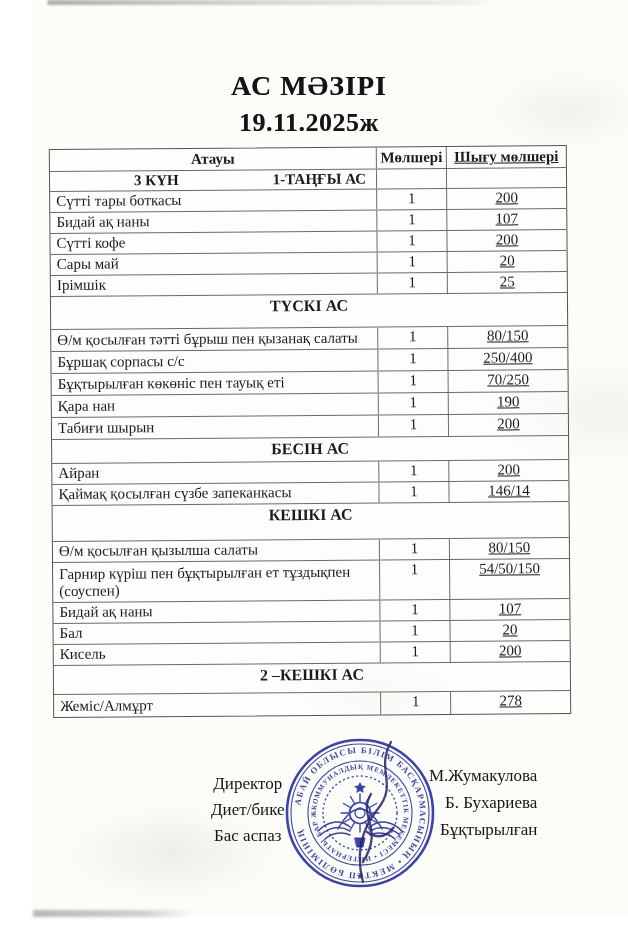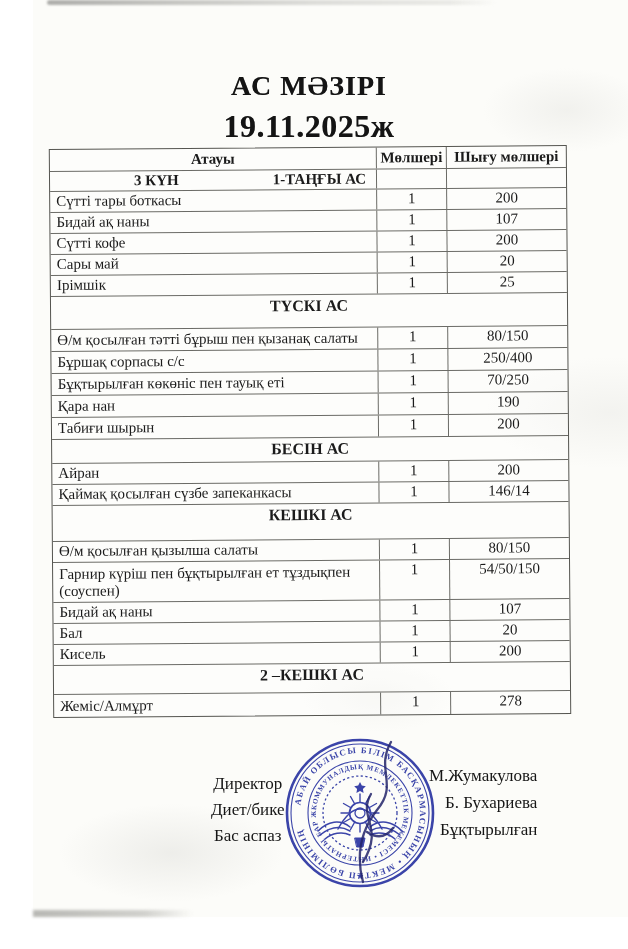--- a/index.html
+++ b/index.html
@@ -21,35 +21,35 @@
     opacity:.55;filter:blur(1px);border-radius:3px;}
   .art-bottom-left{position:absolute;left:0;bottom:0;width:160px;height:7px;
     background:linear-gradient(90deg,#8a8a86,#b5b5b0 70%,transparent);opacity:.6;filter:blur(1.5px);}
   .art-right{position:absolute;right:0;top:0;width:26px;height:100%;
     background:linear-gradient(180deg,rgba(198,198,193,.22),rgba(214,214,209,.14) 30%,rgba(203,203,198,.22) 60%,rgba(188,188,184,.12));}
 
   .doc-title{position:absolute;left:18px;top:70px;width:516px;text-align:center;
     font-size:28px;font-weight:bold;letter-spacing:1px;color:#141414;
     text-shadow:0 0 .5px rgba(0,0,0,.45);}
   .doc-date{position:absolute;left:18px;top:108px;width:516px;text-align:center;
-    font-size:32px;font-weight:bold;letter-spacing:.5px;color:#141414;
+    font-size:26px;font-weight:bold;letter-spacing:.5px;color:#141414;
     text-shadow:0 0 .5px rgba(0,0,0,.45);}
 
   .menu-table{
     position:absolute;left:18px;top:147px;width:516px;
     border:1.4px solid #555550;transform:rotate(-0.45deg);
     background:rgba(255,255,255,.30);box-sizing:content-box;
   }
   .t-row{display:grid;grid-template-columns:327px 70px 1fr;border-bottom:1px solid #6b6b66;position:relative;}
   .t-row:last-child{border-bottom:none;}
   .t-row.section{display:block;text-align:center;font-weight:bold;font-size:16px;padding-top:2px;box-sizing:border-box;}
   .c{box-sizing:border-box;font-size:15px;line-height:1.12;}
   .c.name{display:flex;align-items:flex-end;padding:1px 4px 2px 6px;border-right:1px solid #6b6b66;}
   .c.qty{display:flex;justify-content:center;align-items:flex-start;padding-top:1px;border-right:1px solid #6b6b66;}
-  .c.out{display:flex;justify-content:center;align-items:flex-start;padding-top:1px;}
+  .c.out{display:flex;justify-content:center;align-items:flex-start;padding-top:1px;text-decoration:underline;}
   .t-row.header .c{font-weight:bold;display:flex;align-items:center;justify-content:center;padding:0;}
   .t-row.day{font-weight:bold;}
   .t-row.day .c.name{display:flex;align-items:center;justify-content:space-between;padding:0 10px 0 84px;}
 
   .sig-roles{position:absolute;left:178px;top:774px;font-size:17px;color:#161616;}
   .sig-roles div{height:26px;text-align:center;}
   .sig-names{position:absolute;left:396px;top:766px;font-size:17px;color:#161616;text-align:right;}
   .sig-names div{height:27px;}
 
   .stamp{position:absolute;left:249px;top:735px;width:156px;height:156px;mix-blend-mode:multiply;opacity:.92;}

